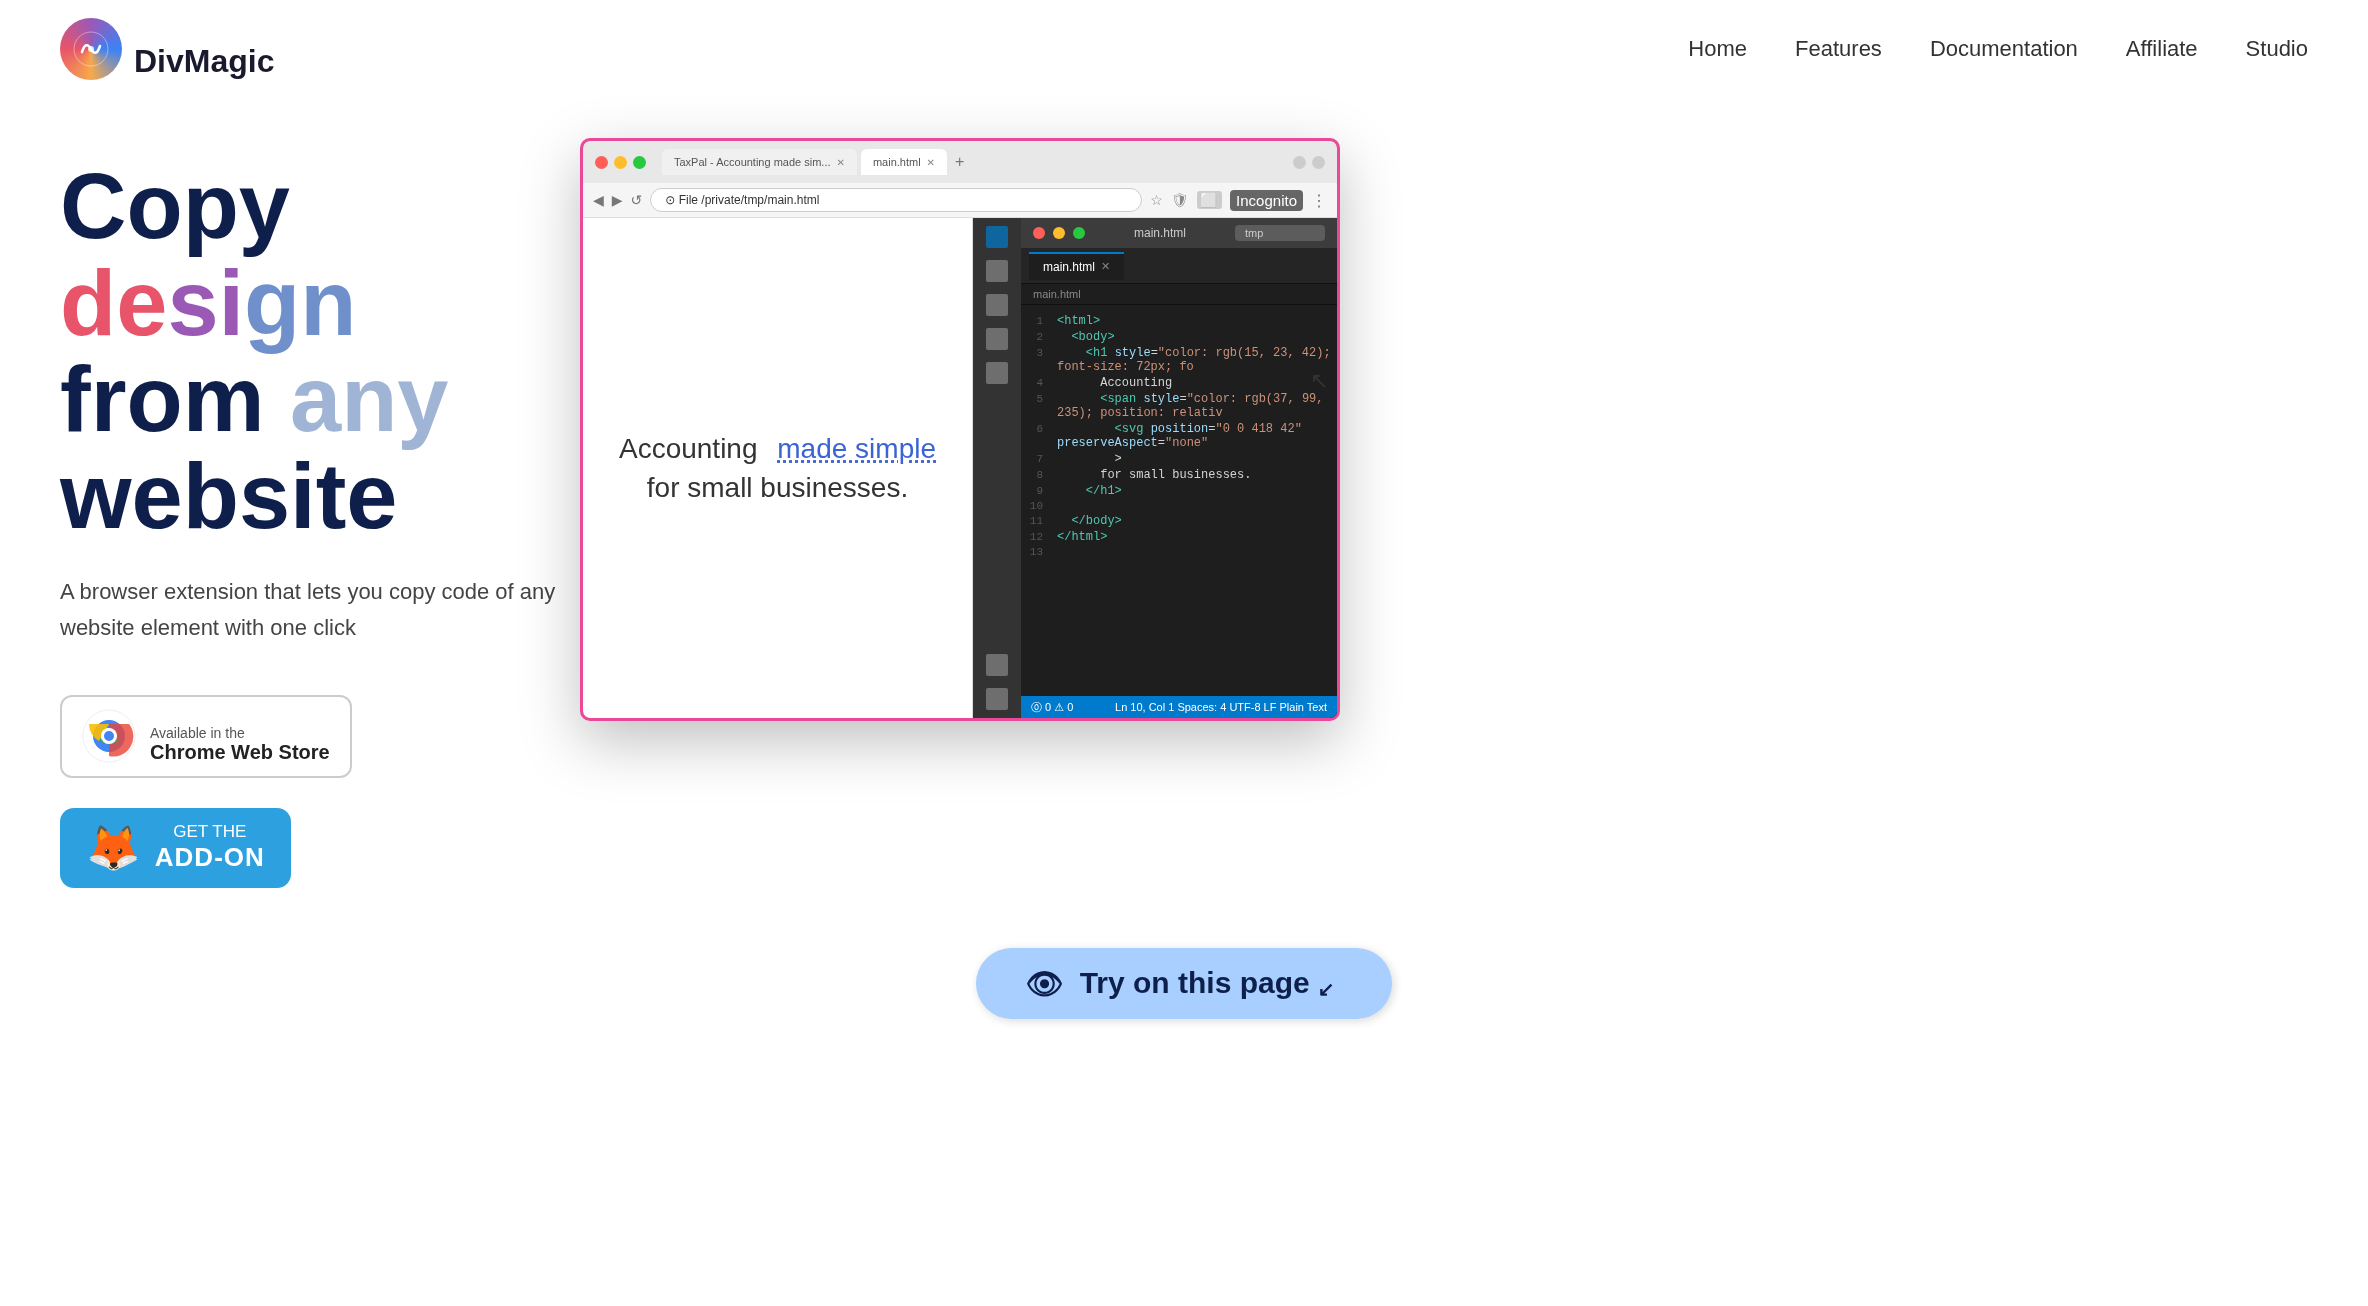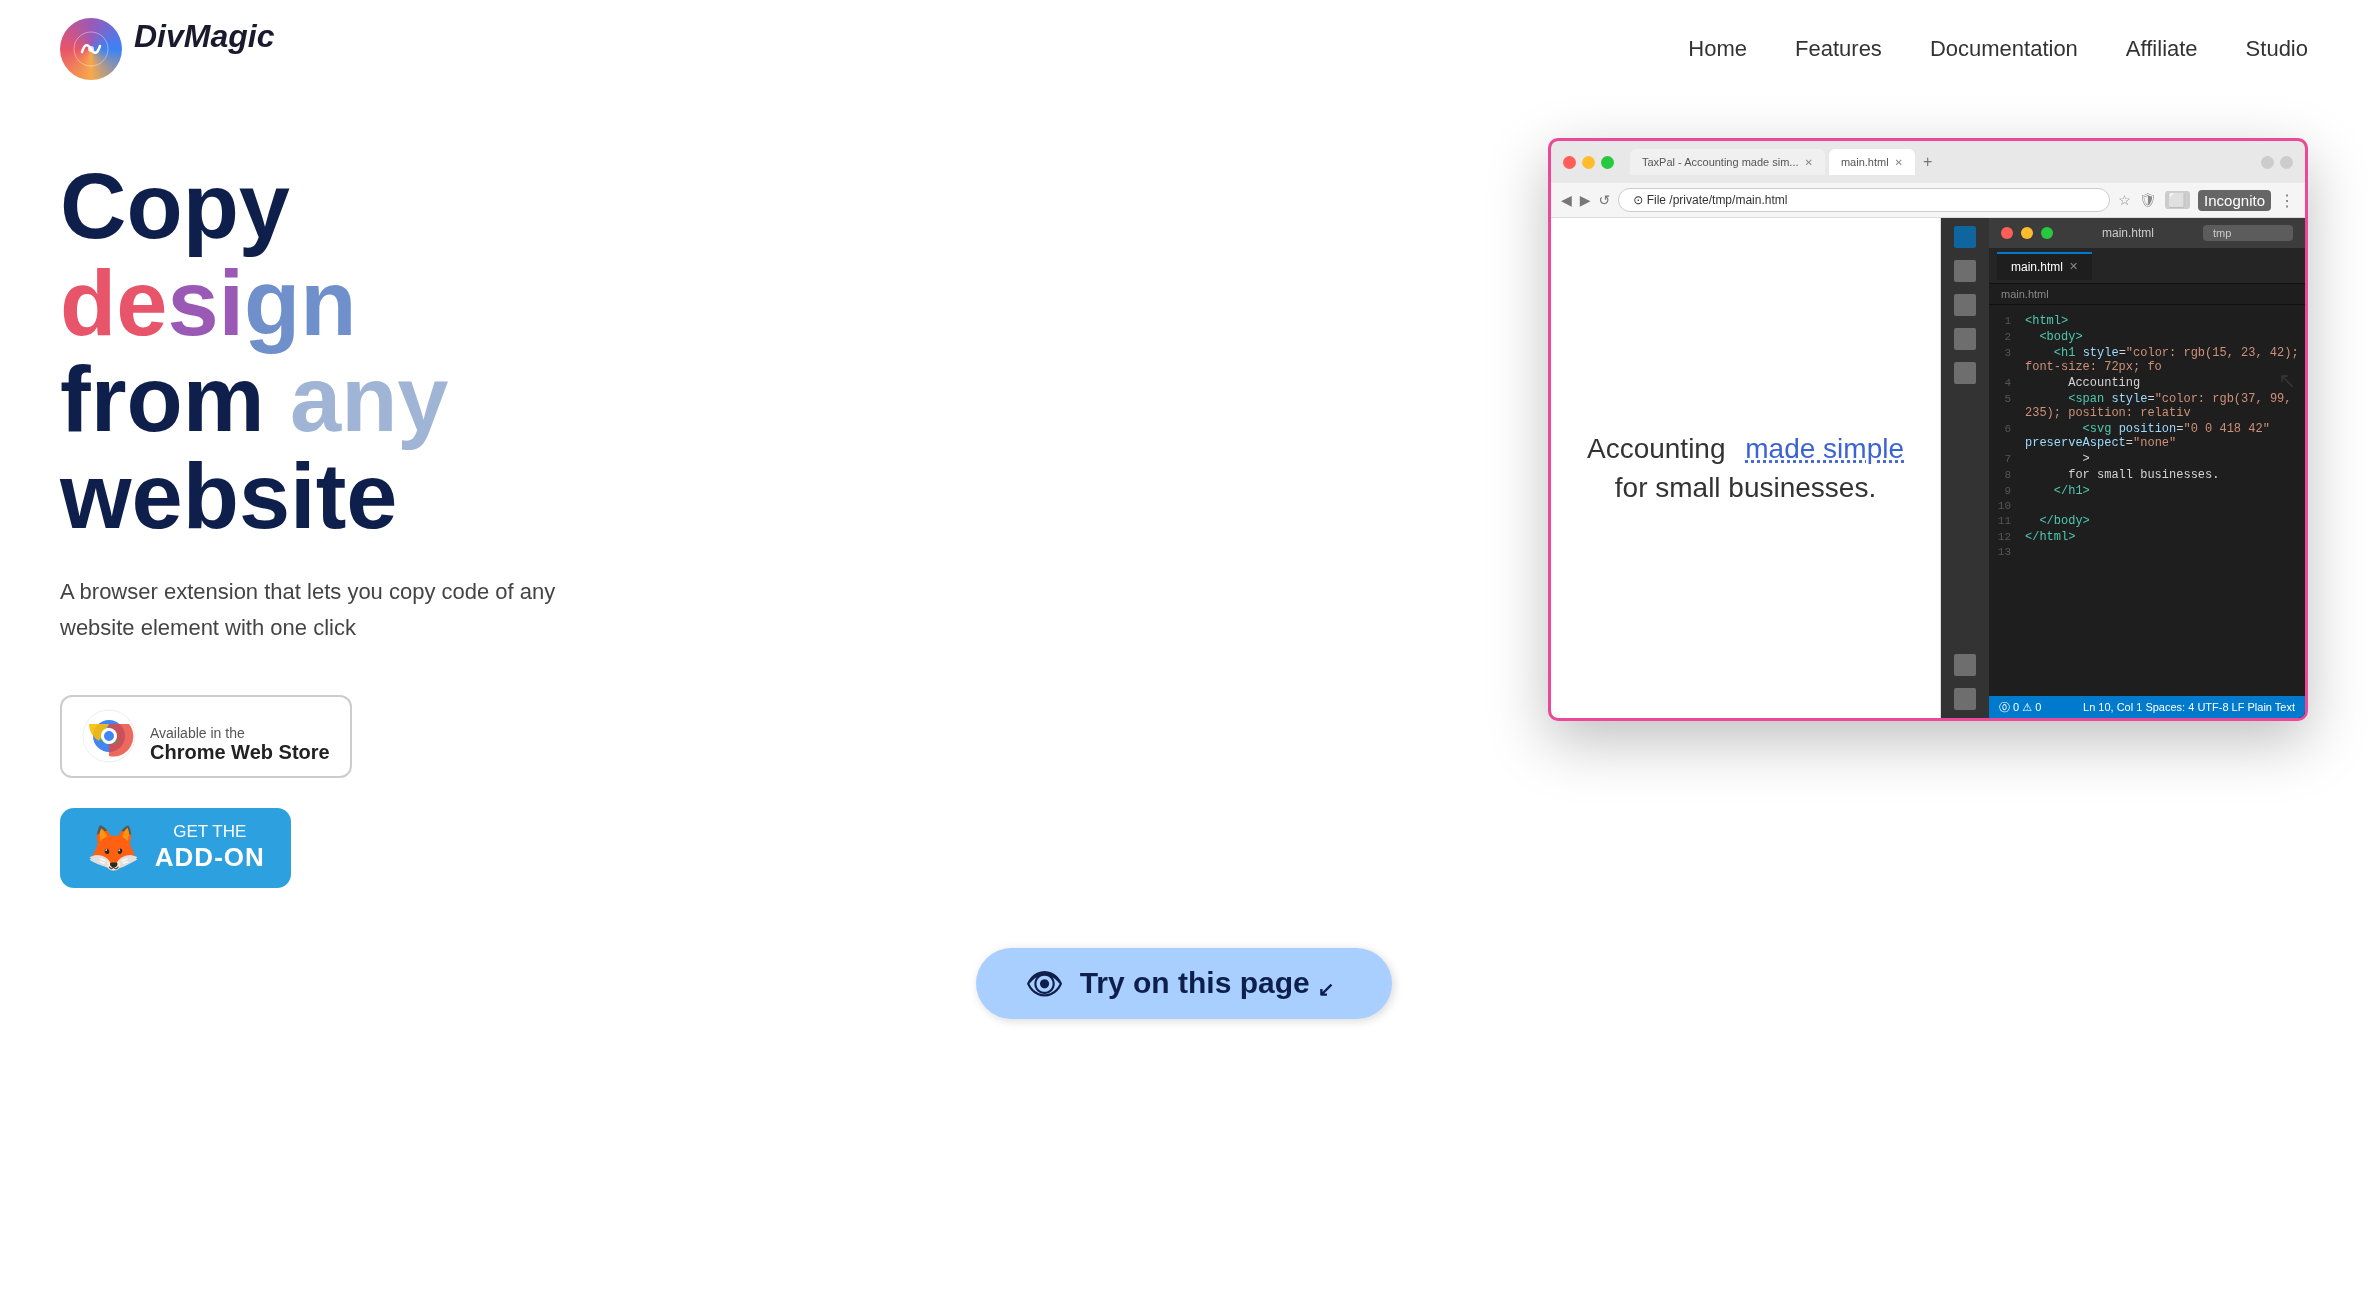--- a/index.html
+++ b/index.html
@@ -3,36 +3,36 @@
   <meta charset="utf-8">
   <style>
     * { margin: 0; padding: 0; box-sizing: border-box; }
     body { font-family: -apple-system, BlinkMacSystemFont, 'Segoe UI', sans-serif; background: #fff; overflow-x: hidden; }
 
     
     nav {
       display: flex; align-items: center; justify-content: space-between;
       padding: 18px 60px; width: 100%;
     }
-    .logo-area { display: flex; align-items: flex-start; gap: 12px; font-style: italic; }
+    .logo-area { display: flex; align-items: flex-end; gap: 12px; }
     .logo-circle {
       width: 62px; height: 62px; border-radius: 50%;
       background: conic-gradient(from 180deg, #f7a94b, #e8546a, #9b59b6, #3b82f6, #f7a94b);
       display: flex; align-items: center; justify-content: center;
     }
     .logo-circle svg { width: 38px; height: 38px; }
     .logo-text { font-size: 32px; font-weight: 700; color: #1a1a2e; }
     .nav-links { display: flex; gap: 48px; align-items: center; }
     .nav-links a {
       font-size: 22px; color: #333; text-decoration: none; font-weight: 400;
     }
 
     
     .hero {
-      display: flex; align-items: flex-start; justify-content: space-between;
+      display: flex; align-items: flex-start; 
       padding: 30px 60px 40px 60px; min-height: 700px;
     }
     .hero-left { flex: 0 0 520px; padding-top: 30px; }
     .hero-title { font-size: 92px; font-weight: 800; line-height: 1.05; margin-bottom: 30px; }
     .title-copy { color: #0f1f4b; }
     .title-from { color: #0f1f4b; }
     .title-any { color: #a0b4d6; }
     .title-website { color: #0f1f4b; }
 
     .hero-subtitle {

